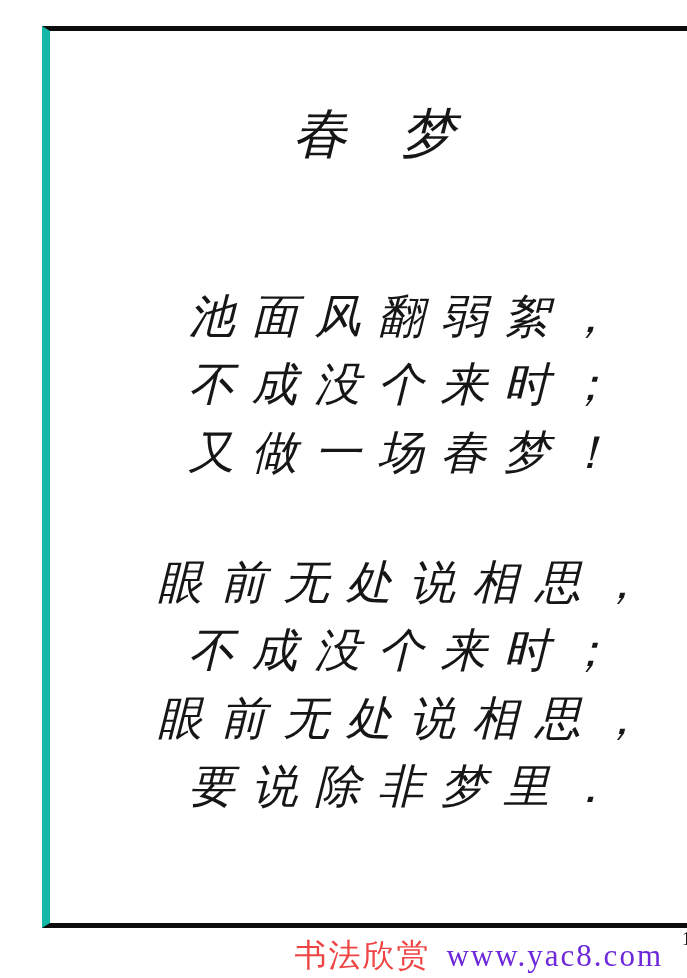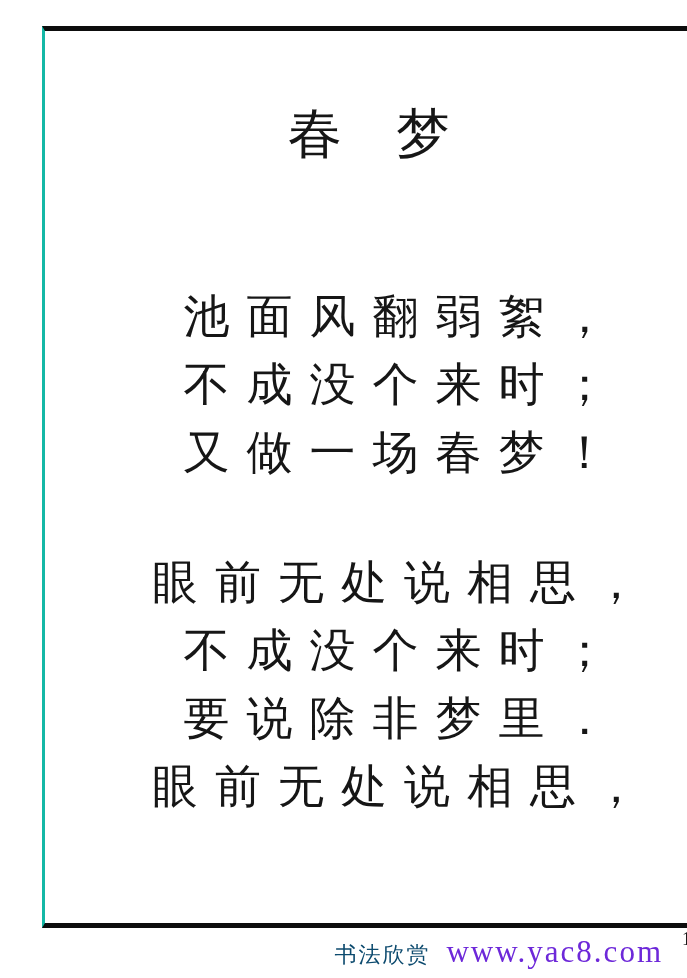--- a/index.html
+++ b/index.html
@@ -17,23 +17,24 @@
   }
   
   .frame {
     position: absolute;
     left: 42px;
     top: 26px;
     width: 645px;
     height: 902px;
     box-sizing: border-box;
     border-top: 5px solid #0d0d0d;
-    border-left: 3px solid #14b8a6;
+    border-left: 8px solid #14b8a6;
     border-bottom: 5px solid #0d0d0d;
     border-right: none;
+    font-style: italic;
   }
   .title {
     position: absolute;
     left: 243px;
     top: 76px;
     margin: 0;
     font-size: 54px;
     font-weight: 500;
     line-height: 1;
     letter-spacing: 54px;
@@ -74,23 +75,23 @@
   .footer {
     position: absolute;
     top: 934px;
     left: 0;
     right: 24px;
     text-align: right;
     white-space: nowrap;
     color: #cc0a00;
   }
   .site-name {
-    font-size: 22px;
+    font-size: 32px;
     letter-spacing: 2px;
-    color: #0c4a6e;
+    color: #ef4444;
   }
   .site-url {
     margin-left: 16px;
     font-size: 31px;
     letter-spacing: 2px;
     font-family: "Liberation Serif", "DejaVu Serif", serif;
     color: #6d28d9;
   }
   .page-number {
     position: absolute;
@@ -110,22 +111,22 @@
 
   <div class="poem">
     <div class="stanza">
       <p class="line">池面风翻弱絮，</p>
       <p class="line">不成没个来时；</p>
       <p class="line">又做一场春梦！</p>
     </div>
     <div class="stanza">
       <p class="line">眼前无处说相思，</p>
       <p class="line">不成没个来时；</p>
+      <p class="line">眼前无处说相思，</p>
       <p class="line">要说除非梦里．</p>
-      <p class="line">眼前无处说相思，</p>
     </div>
   </div>
 </div>
 
 <span class="ink-speck"></span>
 
 <div class="footer">
   <span class="site-name">书法欣赏</span><span class="site-url">www.yac8.com</span>
 </div>
 

